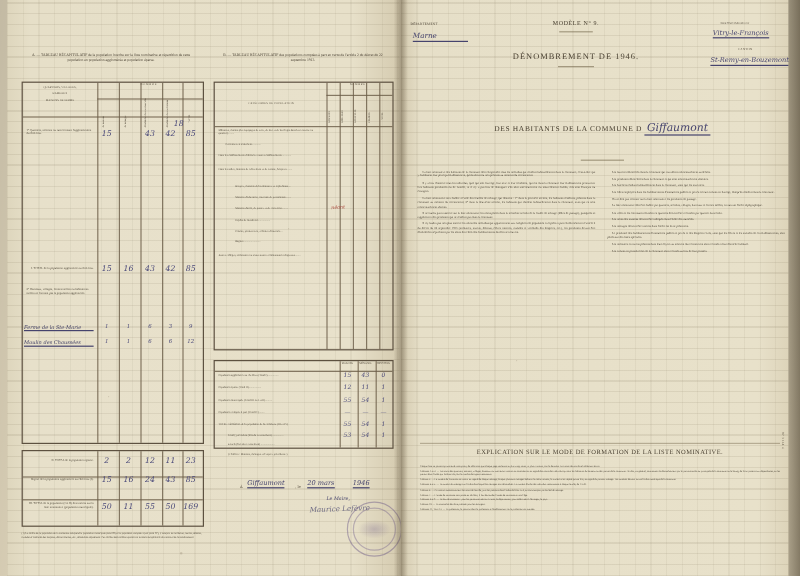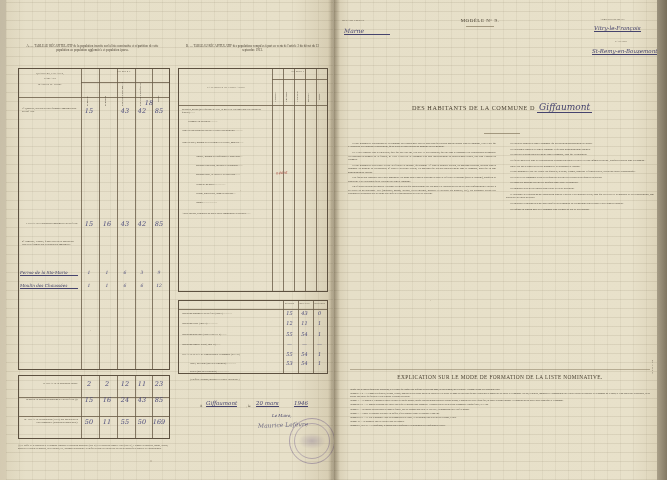--- a/index.html
+++ b/index.html
@@ -273,20 +273,24 @@
   <div class="sheet right">
     <div class="grid"></div>
   </div>
 
   <div class="fldlbl" style="left:342px;top:19px;">DÉPARTEMENT</div>
   <div class="fldval" style="left:344px;top:27px;width:46px;">Marne</div>
 
   <div id="modele">
     <span>MODÈLE N° 9.</span>
     <div class="rule" style="width:28px;margin-top:3px;"></div>
+  </div>
+  <div id="denomb">
+    <span>DÉNOMBREMENT DE 1946.</span>
+    <div class="rule" style="width:30px;margin-top:4px;"></div>
   </div>
 
   <div class="fldlbl" style="left:600px;top:18px;font-size:2.4px;">ARRONDISSEMENT</div>
   <div class="fldval" style="left:594px;top:25px;font-size:5.5px;">Vitry-le-François</div>
   <div class="fldlbl" style="left:615px;top:40px;font-size:2.6px;">CANTON</div>
   <div class="fldval" style="left:592px;top:48px;font-size:5.5px;">St-Remy-en-Bouzemont</div>
 
   <div id="list-sub">
     <span>DES HABITANTS DE LA COMMUNE D</span>
     <span id="commune-name">Giffaumont</span>

